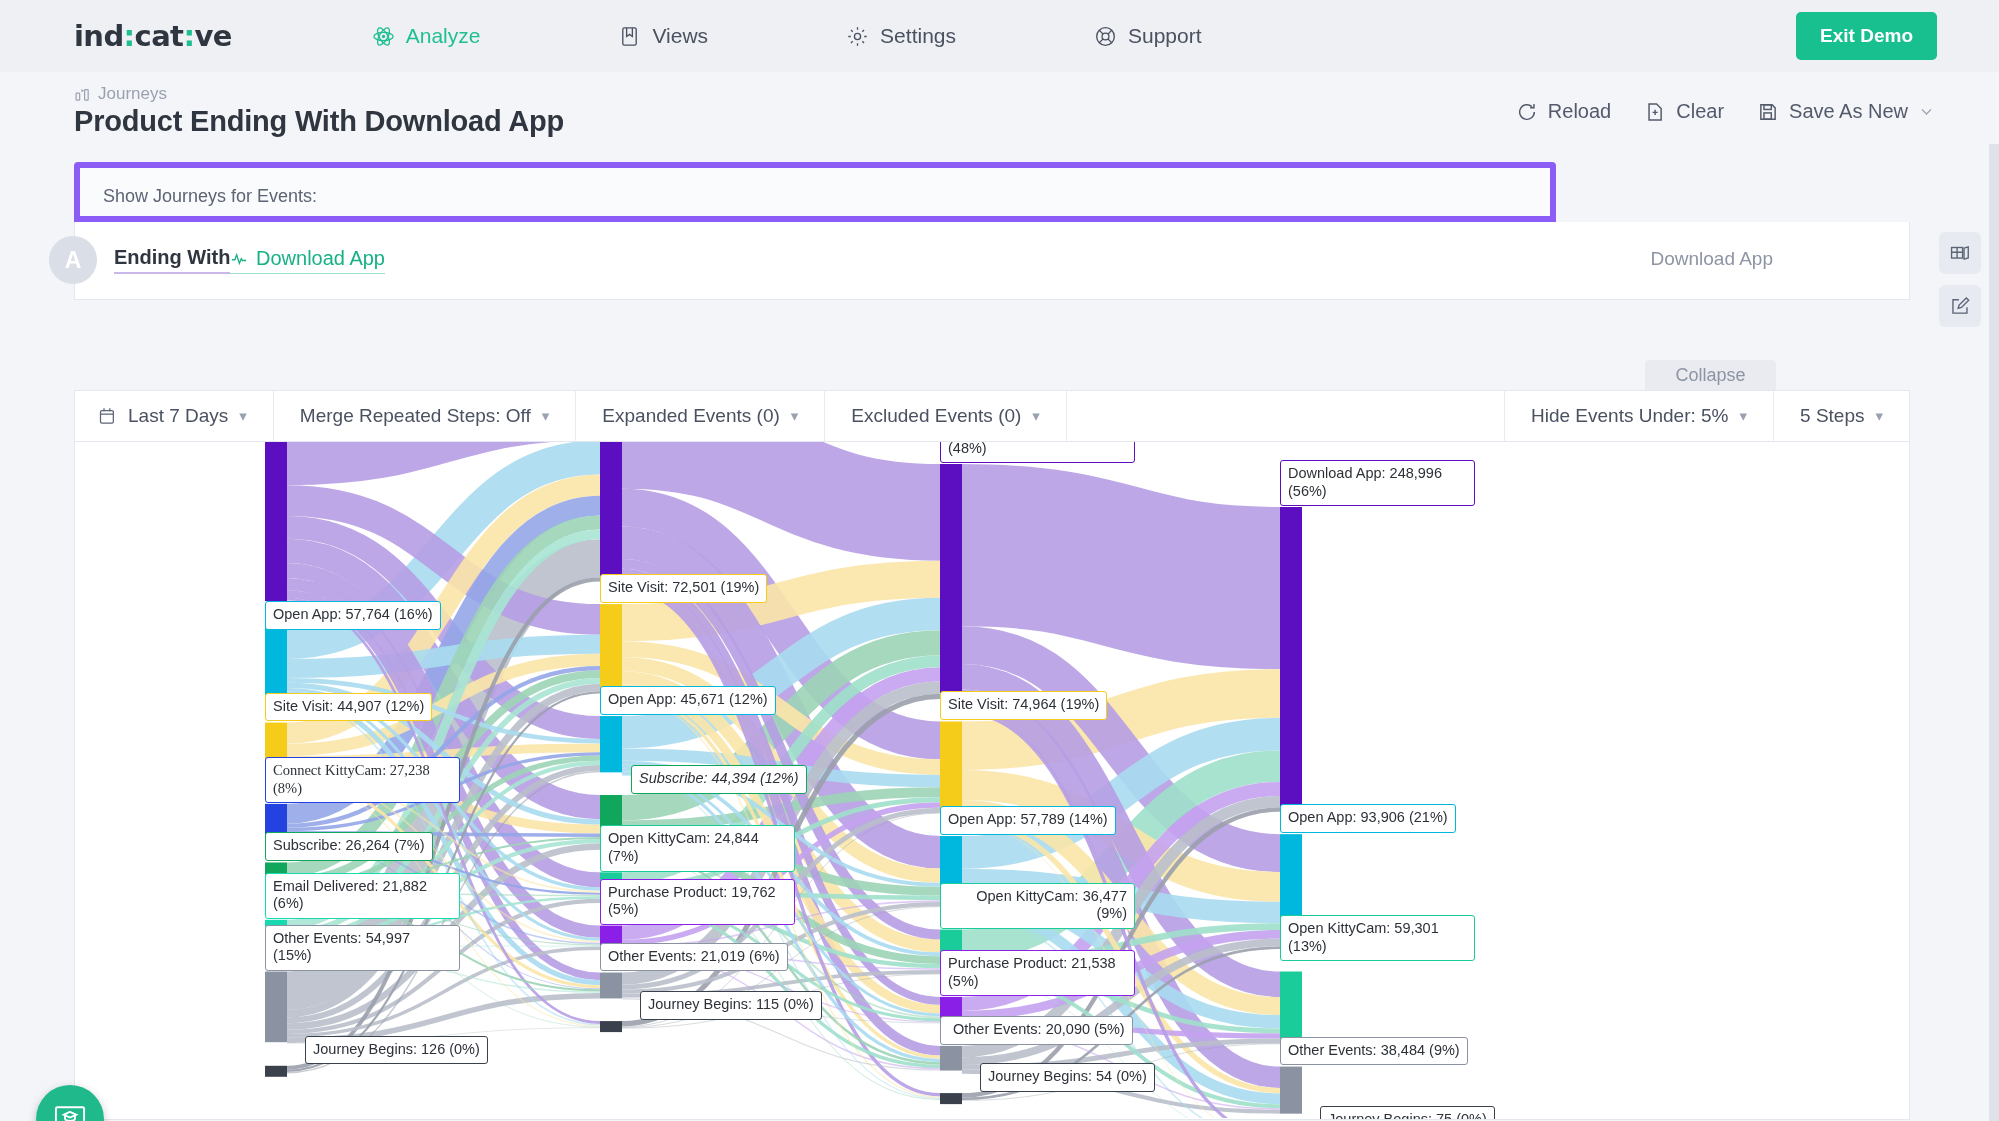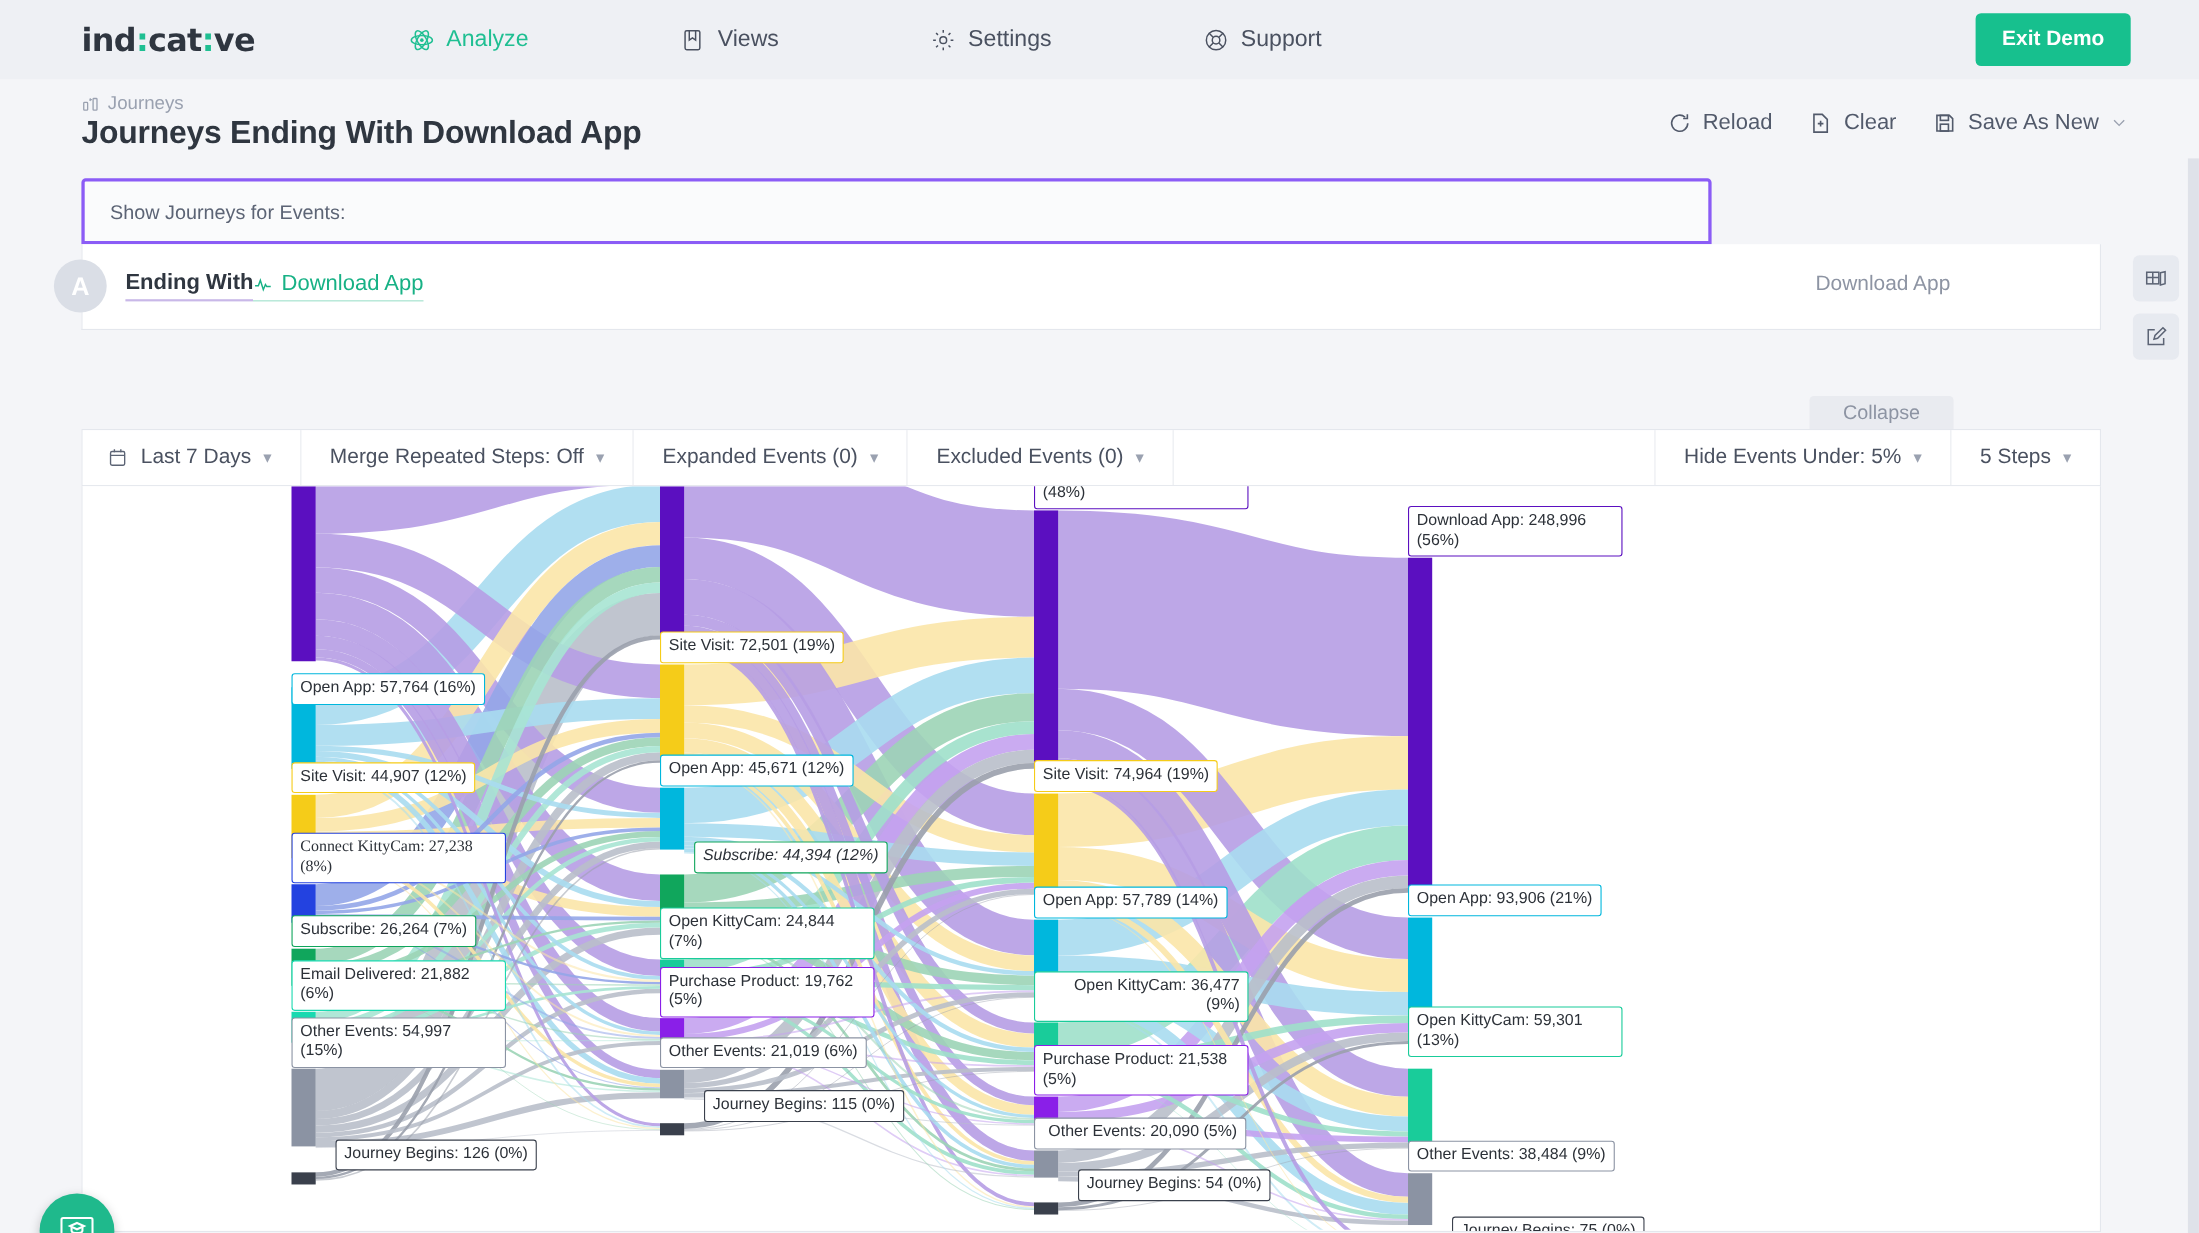--- a/index.html
+++ b/index.html
@@ -64,21 +64,21 @@
   .titleaction {
     display: flex; align-items: center; gap: 10px;
     font-size: 20px; color: #525a6b; cursor: pointer; white-space: nowrap;
   }
 
   
   .card {
     position: absolute; left: 74px; top: 90px;
     width: 1482px; height: 60px;
     background: #fafbfc;
-    border: 3px solid #8b5cf6;
+    border: 6px solid #8b5cf6;
     border-radius: 4px 4px 0 0;
   }
   .card-label {
     position: absolute; left: 23px; top: 18px;
     font-size: 18px; color: #5c6475;
   }
 
   .eventrow {
     position: absolute; left: 74px; top: 150px;
     width: 1836px; height: 78px;
@@ -231,21 +231,21 @@
 
   <div class="titlebar">
     <div class="breadcrumb">
       <svg width="17" height="17" viewBox="0 0 24 24" fill="none" stroke="#9aa1b0" stroke-width="1.7">
         <rect x="3" y="10" width="5" height="10" rx="1"></rect>
         <rect x="15" y="5" width="5" height="15" rx="1"></rect>
         <path d="M10.5 6.5h3M10.5 6.5l1.4-1.4M10.5 6.5l1.4 1.4"></path>
       </svg>
       <span>Journeys</span>
     </div>
-    <div class="pagetitle">Journeys Ending With Download App</div>
+    <div class="pagetitle">Product Ending With Download App</div>
 
     <div class="titleactions">
       <div class="titleaction">
         <svg width="22" height="22" viewBox="0 0 24 24" fill="none" stroke="#525a6b" stroke-width="1.6">
           <path d="M20 12a8 8 0 1 1-2.6-5.9"></path>
           <path d="M19.6 3.2v4.2h-4.2"></path>
         </svg>
         <span>Reload</span>
       </div>
       <div class="titleaction">
@@ -496,21 +496,21 @@
         <rect x="865" y="554.8887330374846" width="22" height="26.44610999688302" fill="#8a1fe8"></rect>
         <rect x="865" y="603.8877670520931" width="22" height="24.6681377025434" fill="#8b93a3"></rect>
         <rect x="865" y="651.1088287723619" width="22" height="11" fill="#3a404c"></rect>
         <rect x="1205" y="65" width="22" height="304.67682359297777" fill="#5b0fc0"></rect>
         <rect x="1205" y="392.1515015923686" width="22" height="114.90538722036567" fill="#00b7dd"></rect>
         <rect x="1205" y="529.5315668121251" width="22" height="72.56197013561332" fill="#19cc9a"></rect>
         <rect x="1205" y="624.5682149471293" width="22" height="47.08984433144371" fill="#8b93a3"></rect>
         <rect x="1205" y="694.1327372779638" width="22" height="11" fill="#3a404c"></rect>
       </svg>
     <div id="labels">
-        <div class="node-label" style="border-color: rgb(0, 183, 221); left: 190px; max-width: 195px; top: 170px; text-align: center;">Open App: 57,764 (16%)</div>
+        <div class="node-label" style="border-color: rgb(0, 183, 221); left: 190px; max-width: 195px; top: 159px; text-align: center;">Open App: 57,764 (16%)</div>
         <div class="node-label" style="border-color: rgb(245, 204, 25); left: 190px; max-width: 195px; top: 250.562px;">Site Visit: 44,907 (12%)</div>
         <div class="node-label" style="border-color: rgb(35, 66, 224); left: 190px; max-width: 195px; top: 314.863px; font-family: Liberation Serif, serif;">Connect KittyCam: 27,238 (8%)</div>
         <div class="node-label" style="border-color: rgb(16, 166, 92); left: 190px; max-width: 195px; top: 390.461px;">Subscribe: 26,264 (7%)</div>
         <div class="node-label" style="border-color: rgb(25, 217, 176); left: 190px; max-width: 195px; top: 430.807px;">Email Delivered: 21,882 (6%)</div>
         <div class="node-label" style="border-color: rgb(139, 147, 163); left: 190px; max-width: 195px; top: 482.523px;">Other Events: 54,997 (15%)</div>
         <div class="node-label" style="border-color: rgb(58, 64, 76); left: 230px; max-width: 195px; top: 593.789px;">Journey Begins: 126 (0%)</div>
         <div class="node-label" style="border-color: rgb(245, 204, 25); left: 525px; max-width: 195px; top: 132.096px;">Site Visit: 72,501 (19%)</div>
         <div class="node-label" style="border-color: rgb(0, 183, 221); left: 525px; max-width: 195px; top: 244.069px;">Open App: 45,671 (12%)</div>
         <div class="node-label" style="border-color: rgb(16, 166, 92); left: 556px; max-width: 195px; top: 322.98px; font-style: italic;">Subscribe: 44,394 (12%)</div>
         <div class="node-label" style="border-color: rgb(25, 204, 154); left: 525px; max-width: 195px; top: 383.318px;">Open KittyCam: 24,844 (7%)</div>

